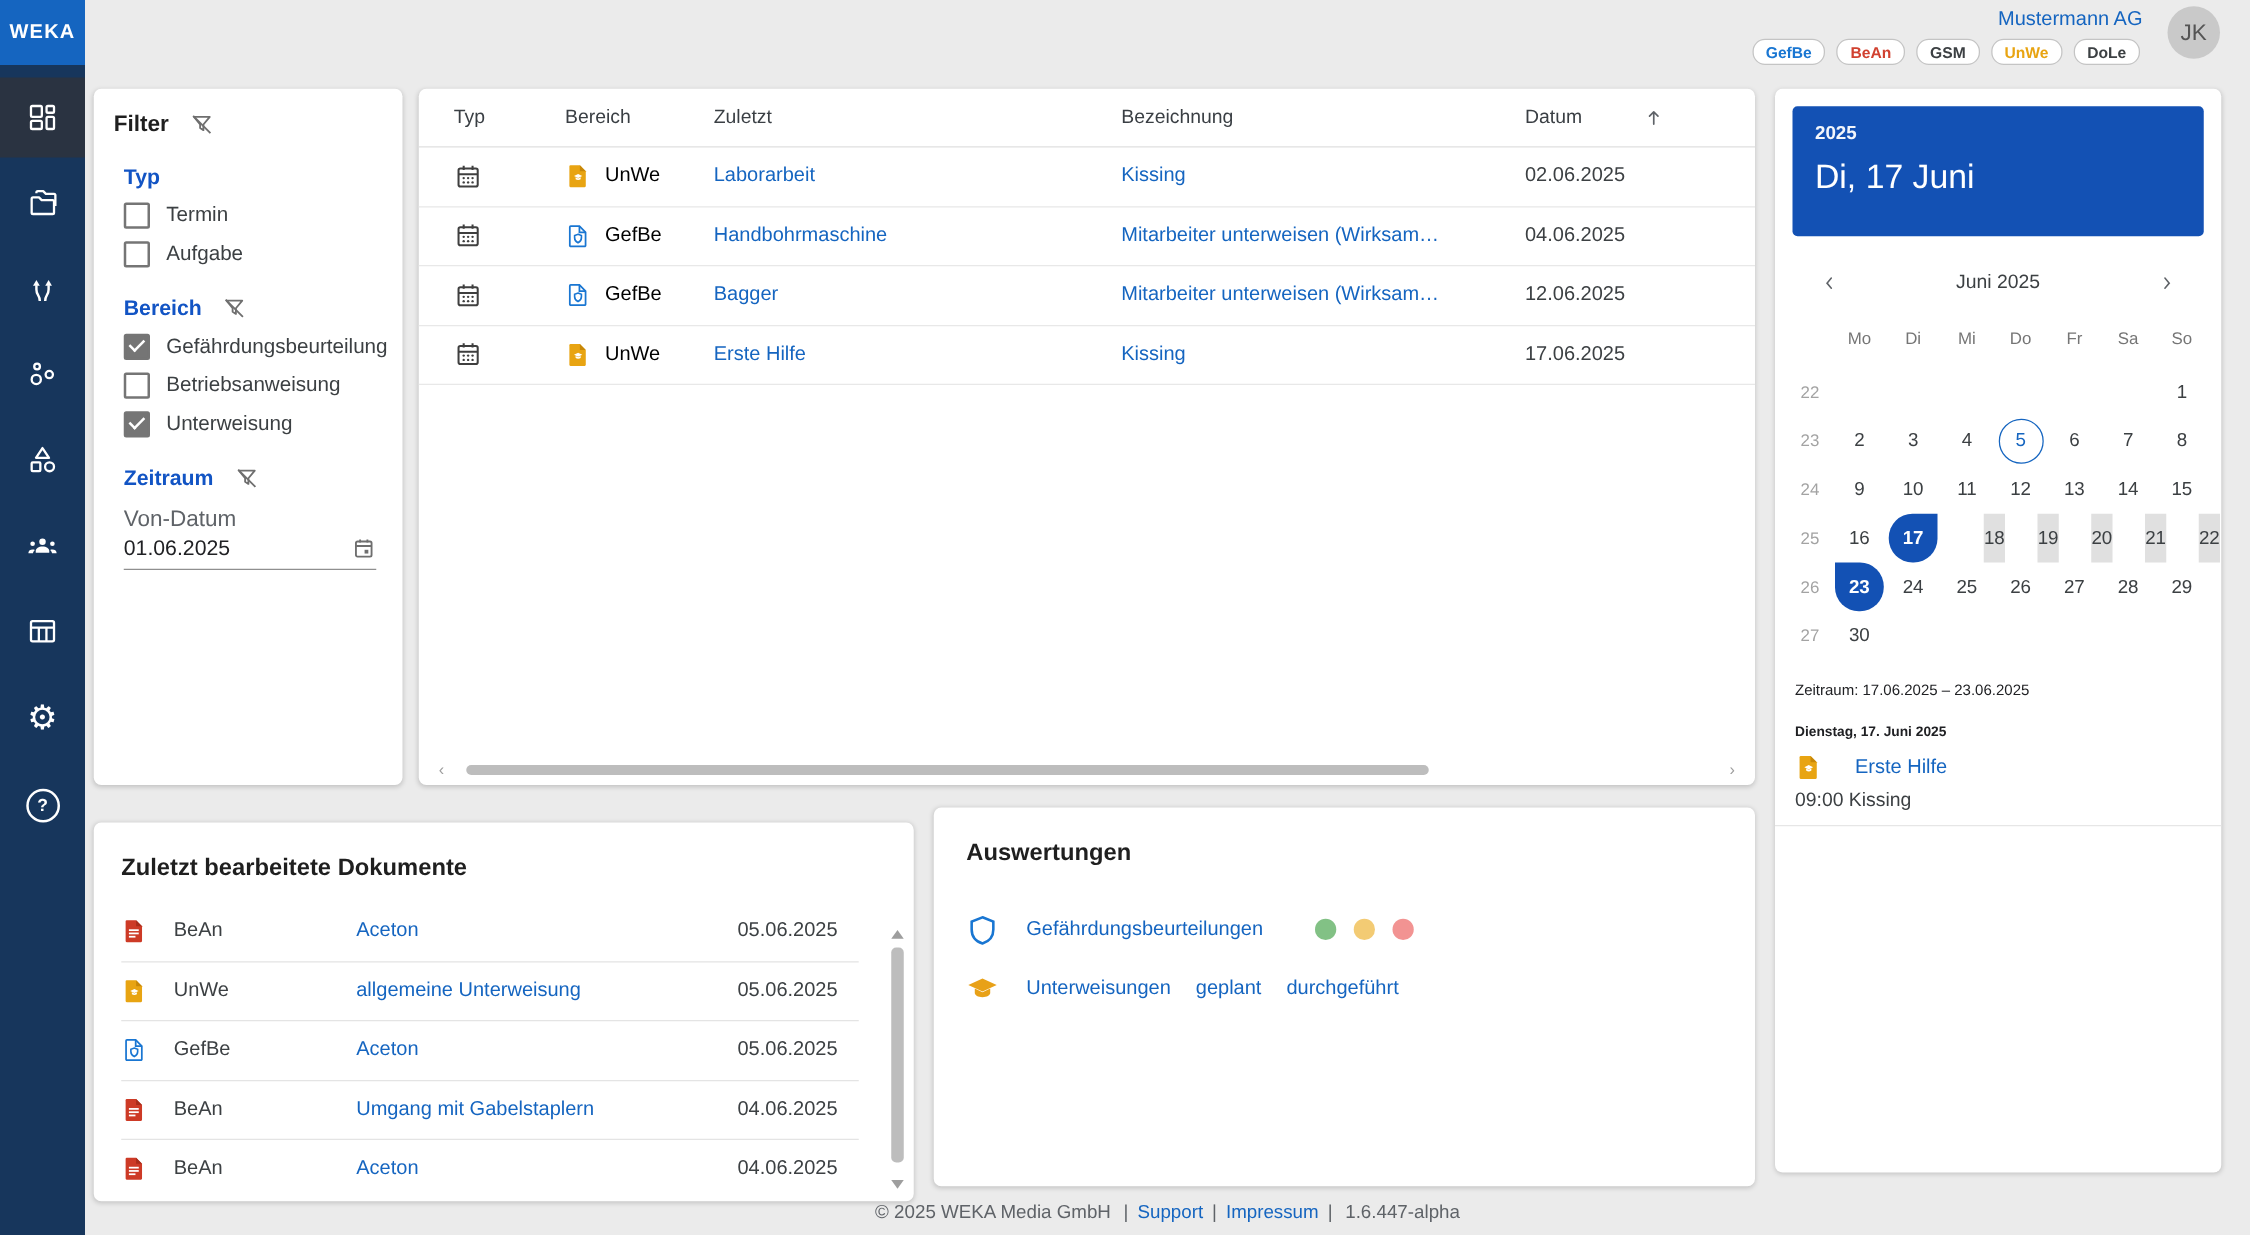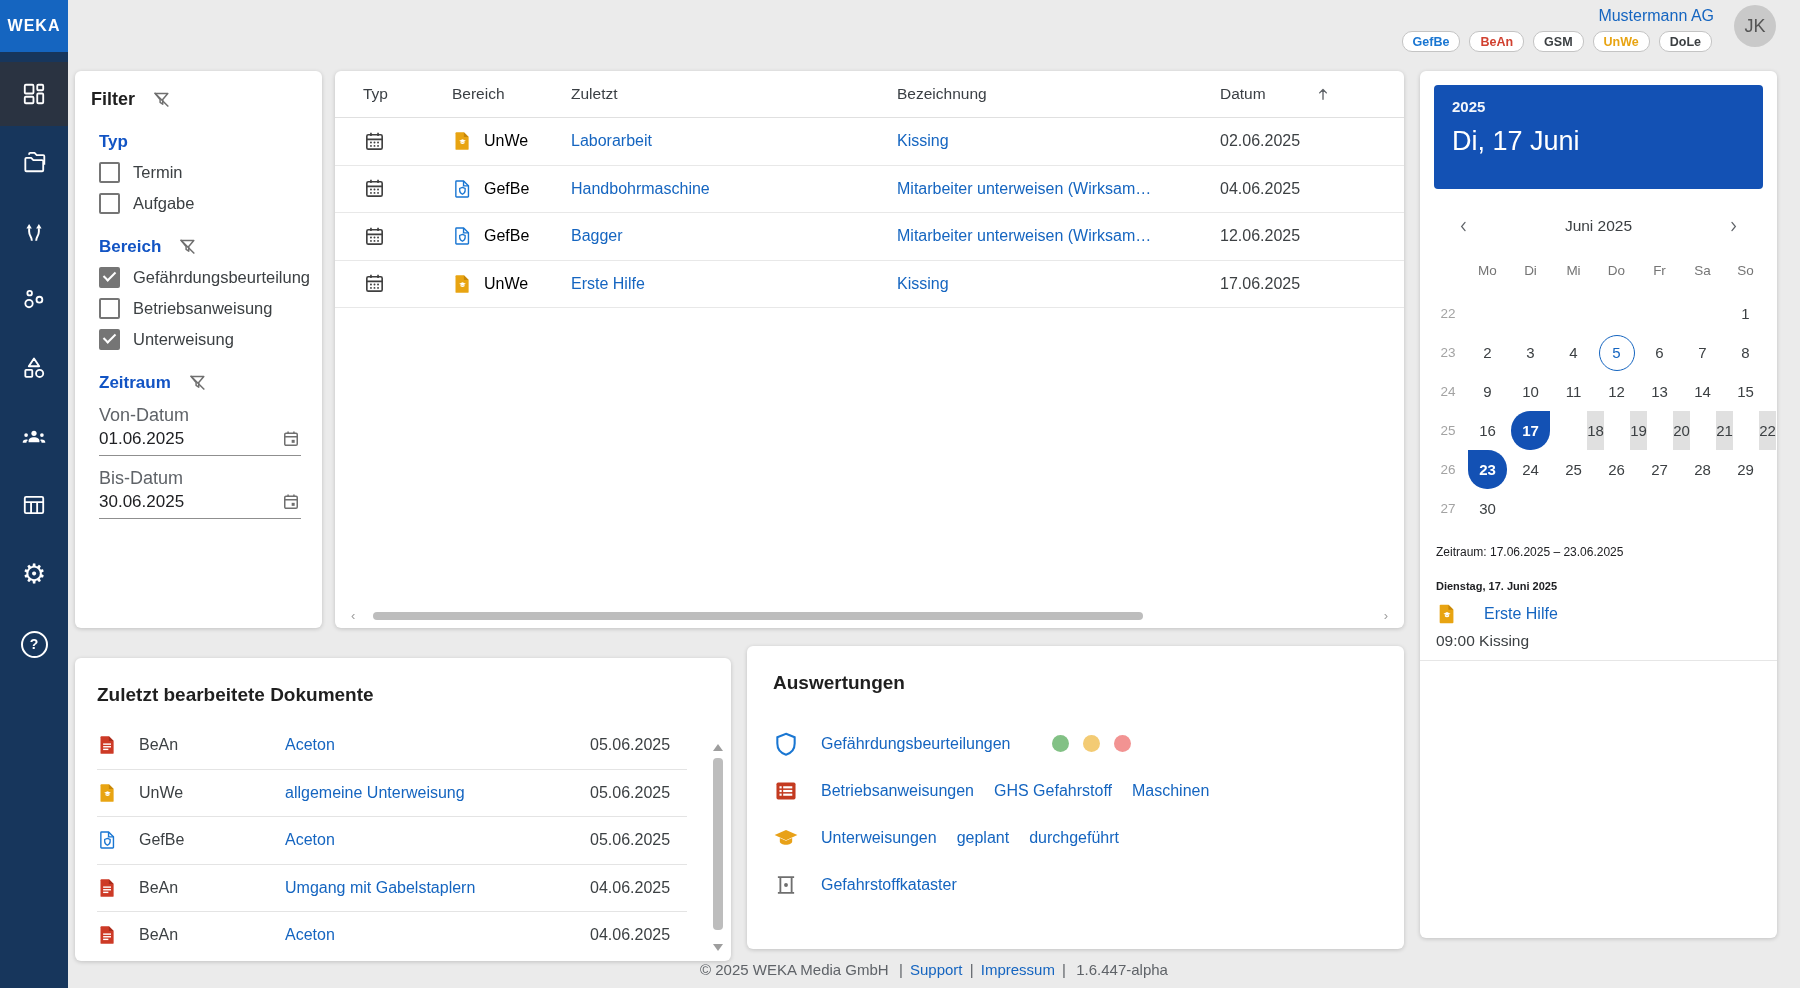--- a/index.html
+++ b/index.html
@@ -343,29 +343,20 @@
       </div>
       <div class="date-field">
         <div class="df-label">Von-Datum</div>
         <div class="df-value-row">
           <span class="df-value">01.06.2025</span>
           <svg class="df-cal">
               <use href="#i-cal-sm"></use>
             </svg>
         </div>
       </div>
-      <div class="date-field">
-        <div class="df-label">Bis-Datum</div>
-        <div class="df-value-row">
-          <span class="df-value">30.06.2025</span>
-          <svg class="df-cal">
-              <use href="#i-cal-sm"></use>
-            </svg>
-        </div>
-      </div>
     </div>
   </section>
 
   <section class="card table-card">
     <div class="tgrid thead">
       <div class="hcell">Typ</div>
       <div class="hcell">Bereich</div>
       <div class="hcell">Zuletzt</div>
       <div class="hcell">Bezeichnung</div>
       <div class="hcell sort-wrap">
@@ -679,43 +670,27 @@
         </svg>
       <a class="link">Gefährdungsbeurteilungen</a>
       <span class="dots">
         <span class="dot" style="background:#82c185"></span>
         <span class="dot" style="background:#f3cb74"></span>
         <span class="dot" style="background:#f29392"></span>
       </span>
     </div>
     <div class="rep-row">
       <svg>
-          <use href="#i-listred"></use>
-        </svg>
-      <span class="rep-links">
-        <a class="link">Betriebsanweisungen</a>
-        <a class="link">GHS Gefahrstoff</a>
-        <a class="link">Maschinen</a>
-      </span>
-    </div>
-    <div class="rep-row">
-      <svg>
           <use href="#i-cap"></use>
         </svg>
       <span class="rep-links">
         <a class="link">Unterweisungen</a>
         <a class="link">geplant</a>
         <a class="link">durchgeführt</a>
       </span>
-    </div>
-    <div class="rep-row">
-      <svg>
-          <use href="#i-barrel"></use>
-        </svg>
-      <a class="link">Gefahrstoffkataster</a>
     </div>
   </section>
 
   <footer class="footer">
     <span>© 2025 WEKA Media GmbH</span>
     <span>|</span>
     <a class="link">Support</a>
     <span>|</span>
     <a class="link">Impressum</a>
     <span>|</span>

